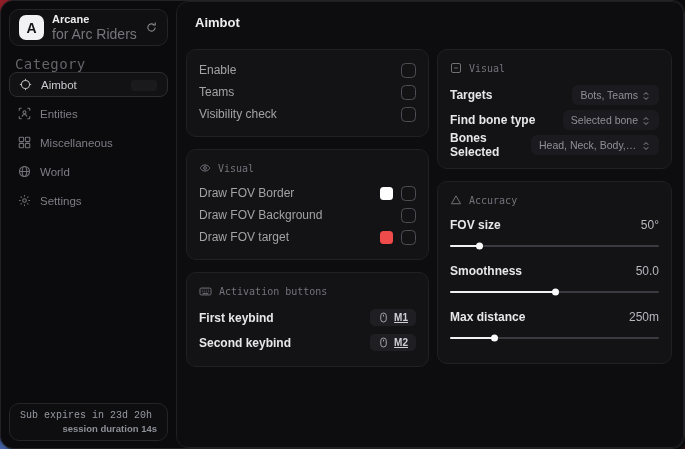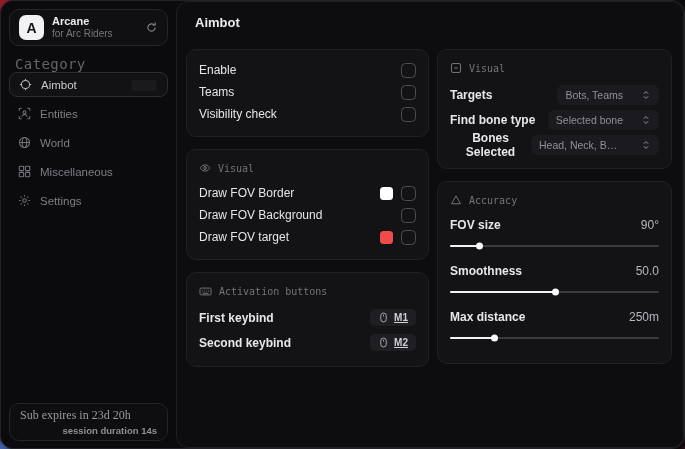--- a/index.html
+++ b/index.html
@@ -24,21 +24,21 @@
     border:1px solid #242429; border-radius:10px; background:#101012;
     display:flex; align-items:center; padding:0 9px; gap:8px;
   }
   .logo-sq {
     width:25px; height:25px; border-radius:7px; background:#f2f2f4;
     color:#141416; font-weight:700; font-size:14px;
     display:flex; align-items:center; justify-content:center; flex:0 0 auto;
   }
   .logo-text { flex:1; line-height:1.15; }
   .logo-name { color:#ececee; font-size:11px; font-weight:700; }
-  .logo-sub  { color:#76767d; font-size:10px; }
+  .logo-sub  { color:#76767d; font-size:14px; }
   .logo-action { color:#84848b; display:flex; }
   .cat-label {
     position:absolute; left:14px; top:55px;
     font-family:"DejaVu Sans Mono", monospace;
     font-size:14px; color:#64646b; letter-spacing:.4px;
   }
   .nav { position:absolute; left:8px; top:71px; width:159px; }
   .nav-item {
     height:25px; margin-bottom:4px; border-radius:8px;
     display:flex; align-items:center; gap:9px; padding:0 9px;
@@ -50,21 +50,21 @@
   .nav-item .nicon { display:flex; color:inherit; opacity:.9; }
   .ghost-badge {
     position:absolute; right:10px; top:7px; width:26px; height:11px;
     border-radius:3px; background:rgba(255,255,255,0.035);
   }
   .side-footer {
     position:absolute; left:8px; bottom:7px; width:159px; height:38px;
     border:1px solid #242429; border-radius:10px; background:#0e0e10;
     padding:5px 10px; display:flex; flex-direction:column; justify-content:center; gap:2px;
   }
-  .sf1 { font-family:Liberation Serif, serif; font-size:12px; color:#979aa2; }
+  .sf1 { font-family:Liberation Mono, monospace; font-size:10px; color:#979aa2; }
   .sf2 { font-size:9.5px; font-weight:700; color:#8d8f97;text-align:right; }
   
   .main {
     position:absolute; left:175px; top:0; right:0; bottom:0;
     background:#0d0d0f; border:1px solid #1f1f24; border-radius:12px;
   }
   .page-title { position:absolute; left:18px; top:13px; font-size:13px; font-weight:700; color:#ededef; }
   .col-left  { position:absolute; left:9px;  top:47px; width:243px; }
   .col-right { position:absolute; left:260px; top:47px; width:235px; }
   .card {
@@ -73,36 +73,36 @@
   }
   .card-head {
     display:flex; align-items:center; gap:7px; height:18px; margin-bottom:5px;
     color:#73737b; font-family:"DejaVu Sans Mono", monospace; font-size:10px;
   }
   .card-head .cicon { display:flex; color:#73737b; }
   .row {
     height:22px; display:flex; align-items:center; justify-content:space-between;
   }
   .row-lg { height:25px; }
-  .lbl   { font-size:12px; color:#e5e5e5; }
-  .lbl-b { font-size:12px; color:#e7e7ea; font-weight:700;text-align:center; }
+  .lbl   { font-size:12px; color:#a3a3a3; }
+  .lbl-b { font-size:12px; color:#e7e7ea; font-weight:700; }
   .row-right { display:flex; align-items:center; gap:8px; }
   .checkbox {
     width:15px; height:15px; border-radius:4.5px;
     border:1.5px solid #4d4d55; background:transparent; flex:0 0 auto;
   }
   .swatch { width:13px; height:13px; border-radius:3.5px; flex:0 0 auto; }
   .keybtn {
     display:flex; align-items:center; gap:5px;
     background:#1f1f23; border-radius:5px; padding:3px 8px;
     color:#cfcfd5; font-size:10px; font-weight:700;text-decoration:underline;
   }
   .keybtn .kicon { display:flex; color:#a9a9b0; }
   .selbtn {
-    display:flex; align-items:center; gap:18px;
+    display:flex; align-items:flex-end; gap:3px;
     background:#1b1b1f; border-radius:6px; padding:4px 8px;
     color:#8f8f97; font-size:10.5px; max-width:160px;
   }
   .selbtn .sel-val { white-space:nowrap; overflow:hidden; text-overflow:ellipsis; }
   .selbtn .sicon { display:flex; color:#8f8f97; flex:0 0 auto; }
   
   .slider-group { margin-bottom:9px; }
   .slider-track {
     position:relative; height:2px; border-radius:2px; background:#3a3a41; margin:9px 0 13px;
   }
@@ -159,37 +159,37 @@
             <path d="M1.5 4.5v-2a1 1 0 0 1 1-1h2M11.5 1.5h2a1 1 0 0 1 1 1v2M14.5 11.5v2a1 1 0 0 1-1 1h-2M4.5 14.5h-2a1 1 0 0 1-1-1v-2"></path>
             <circle cx="8" cy="6.4" r="1.8"></circle>
               <path d="M4.8 11.8c.6-1.7 1.8-2.5 3.2-2.5s2.6.8 3.2 2.5"></path>
           </svg>
         </span>
         <span>Entities</span>
       </div>
       <div class="nav-item">
         <span class="nicon">
           <svg width="13" height="13" viewBox="0 0 16 16" fill="none" stroke="currentColor" stroke-width="1.3">
-            <circle cx="8" cy="8" r="6.2"></circle>
-              <line x1="1.8" y1="8" x2="14.2" y2="8"></line>
-              <ellipse cx="8" cy="8" rx="2.8" ry="6.2"></ellipse>
-          </svg>
-        </span>
-        <span>World</span>
-      </div>
-      <div class="nav-item">
-        <span class="nicon">
-          <svg width="13" height="13" viewBox="0 0 16 16" fill="none" stroke="currentColor" stroke-width="1.3">
             <rect x="1.5" y="1.5" width="5.4" height="5.4" rx="1"></rect>
               <rect x="9.1" y="1.5" width="5.4" height="5.4" rx="1"></rect>
               <rect x="1.5" y="9.1" width="5.4" height="5.4" rx="1"></rect>
               <rect x="9.1" y="9.1" width="5.4" height="5.4" rx="1"></rect>
           </svg>
         </span>
         <span>Miscellaneous</span>
+      </div>
+      <div class="nav-item">
+        <span class="nicon">
+          <svg width="13" height="13" viewBox="0 0 16 16" fill="none" stroke="currentColor" stroke-width="1.3">
+            <circle cx="8" cy="8" r="6.2"></circle>
+              <line x1="1.8" y1="8" x2="14.2" y2="8"></line>
+              <ellipse cx="8" cy="8" rx="2.8" ry="6.2"></ellipse>
+          </svg>
+        </span>
+        <span>World</span>
       </div>
       <div class="nav-item">
         <span class="nicon">
           <svg width="13" height="13" viewBox="0 0 16 16" fill="none" stroke="currentColor" stroke-width="1.3">
             <circle cx="8" cy="8" r="2.2"></circle>
             <path d="M8 1.2v2M8 12.8v2M1.2 8h2M12.8 8h2M3.2 3.2l1.4 1.4M11.4 11.4l1.4 1.4M12.8 3.2l-1.4 1.4M4.6 11.4l-1.4 1.4"></path>
           </svg>
         </span>
         <span>Settings</span>
       </div>
@@ -346,21 +346,21 @@
             <svg width="12" height="12" viewBox="0 0 16 16" fill="none" stroke="currentColor" stroke-width="1.3">
               <path d="M8 2.5 14 13H2z" stroke-linejoin="round"></path>
             </svg>
           </span>
           <span>Accuracy</span>
         </div>
 
         <div class="slider-group">
           <div class="row">
             <span class="lbl-b">FOV size</span>
-            <span class="val">90°</span>
+            <span class="val">50°</span>
           </div>
           <div class="slider-track">
             <div class="slider-fill" style="width: 14%;"></div>
           </div>
         </div>
 
         <div class="slider-group">
           <div class="row">
             <span class="lbl-b">Smoothness</span>
             <span class="val">50.0</span>

